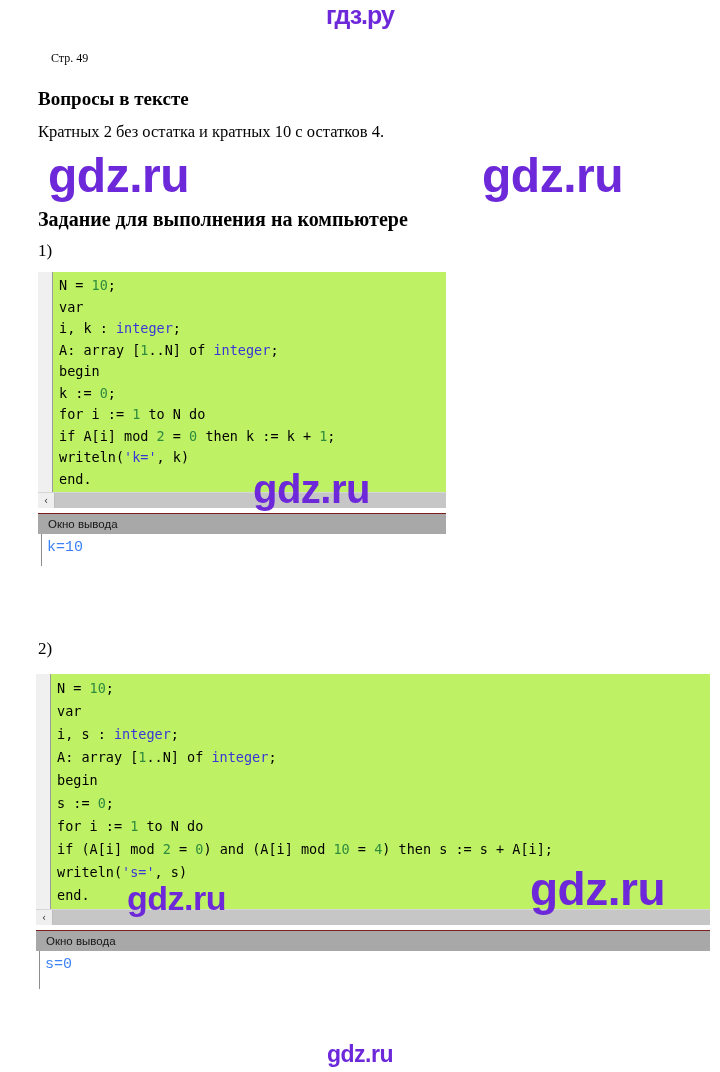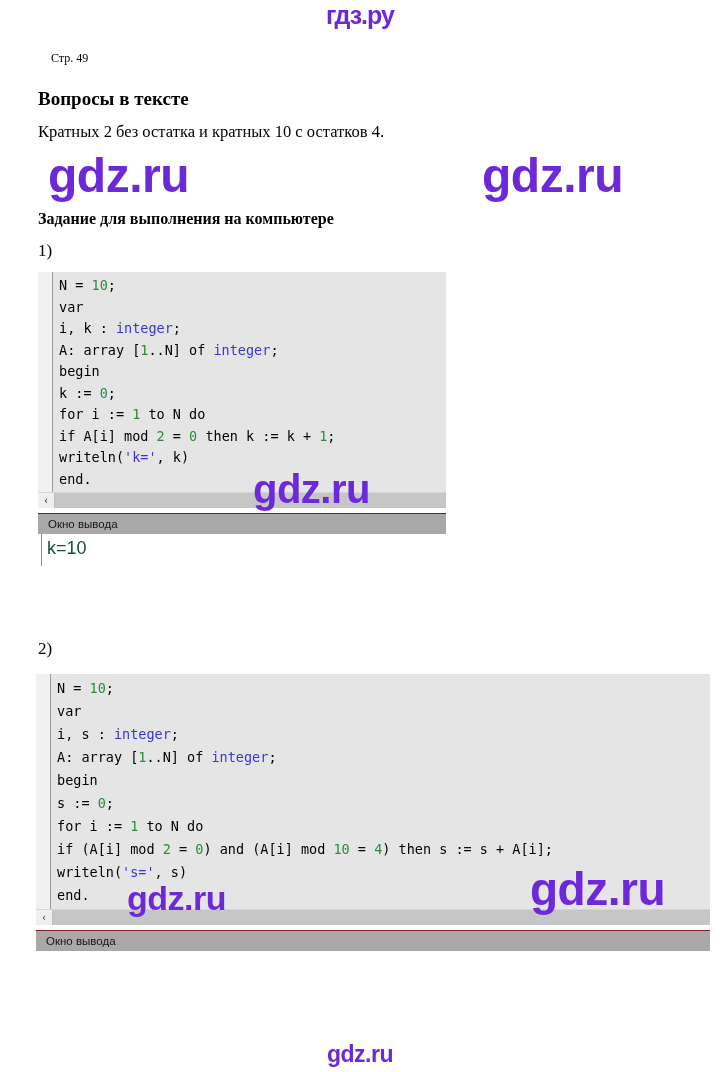--- a/index.html
+++ b/index.html
@@ -63,21 +63,21 @@
     line-height: 22px;
   }
   .section-heading {
     position: absolute;
     left: 38px;
     font-size: 19px;
     font-weight: bold;
     line-height: 22px;
   }
   .h-voprosy { top: 88px; }
-  .h-zadanie { top: 208px; font-size: 16px; }
+  .h-zadanie { top: 208px; font-size: 20px; }
 
   .body-line {
     position: absolute;
     left: 38px;
     top: 120px;
     font-size: 16.5px;
     line-height: 24px;
   }
   .item-num {
     position: absolute;
@@ -92,21 +92,21 @@
   .editor {
     position: absolute;
     background: #ffffff;
     z-index: 2;
   }
   .ed1 { left: 38px; top: 272px; width: 408px; }
   .ed2 { left: 36px; top: 674px; width: 674px; }
 
   .code-area {
     position: relative;
-    background: #e5e5e5;
+    background: #bef264;
     padding: 3px 0 2px 0;
   }
   .gutter {
     position: absolute;
     left: 0;
     top: 0;
     bottom: 0;
     width: 14px;
     background: #f0f0f0;
     border-right: 1px solid #9b9b9b;
@@ -179,24 +179,24 @@
     position: absolute;
     left: 0;
     top: 0;
     bottom: 0;
     width: 3px;
     background: #ffffff;
     border-right: 1px solid #8d8d8d;
   }
   .out-text {
     padding-left: 9px;
-    font-family: Liberation Sans, sans-serif;
-    font-size: 18px;
+    font-family: Liberation Mono, monospace;
+    font-size: 15px;
     line-height: 20px;
-    color: #14532d;
+    color: #3b82f6;
     white-space: pre;
   }
   .ed1 .out-body { height: 24px; }
   .ed2 .out-body { height: 30px; }
 </style>
 </head>
 <body>
 
 <div class="wm wm-top">гдз.ру</div>
 <div class="wm wm-mid-left">gdz.ru</div>
@@ -237,15 +237,19 @@
     <div class="code-area">
       <div class="gutter"></div>
       <div class="code-lines"><span class="ln"><span class="pl">N = </span><span class="num">10</span><span class="pl">;</span></span><span class="ln"><span class="kw">var</span></span><span class="ln"><span class="pl">i, s : </span><span class="typ">integer</span><span class="pl">;</span></span><span class="ln"><span class="pl">A: </span><span class="kw">array</span><span class="pl"> [</span><span class="num">1</span><span class="pl">..N] </span><span class="kw">of</span><span class="pl"> </span><span class="typ">integer</span><span class="pl">;</span></span><span class="ln"><span class="kw">begin</span></span><span class="ln"><span class="pl">s := </span><span class="num">0</span><span class="pl">;</span></span><span class="ln"><span class="kw">for</span><span class="pl"> i := </span><span class="num">1</span><span class="pl"> </span><span class="kw">to</span><span class="pl"> N </span><span class="kw">do</span></span><span class="ln"><span class="kw">if</span><span class="pl"> (A[i] </span><span class="kw">mod</span><span class="pl"> </span><span class="num">2</span><span class="pl"> = </span><span class="num">0</span><span class="pl">) </span><span class="kw">and</span><span class="pl"> (A[i] </span><span class="kw">mod</span><span class="pl"> </span><span class="num">10</span><span class="pl"> = </span><span class="num">4</span><span class="pl">) </span><span class="kw">then</span><span class="pl"> s := s + A[i];</span></span><span class="ln"><span class="pl">writeln(</span><span class="str">'s='</span><span class="pl">, s)</span></span><span class="ln"><span class="kw">end.</span></span></div>
     </div>
     <div class="hscroll">
       <div class="arrow-left">‹</div>
       <div class="thumb"></div>
     </div>
     <div class="gap-strip"></div>
     <div class="out-title">Окно вывода</div>
+    <div class="out-body">
+      <div class="out-gutter"></div>
+      <div class="out-text">s=0</div>
+    </div>
   </div>
 
 </div>
 
 </body></html>

